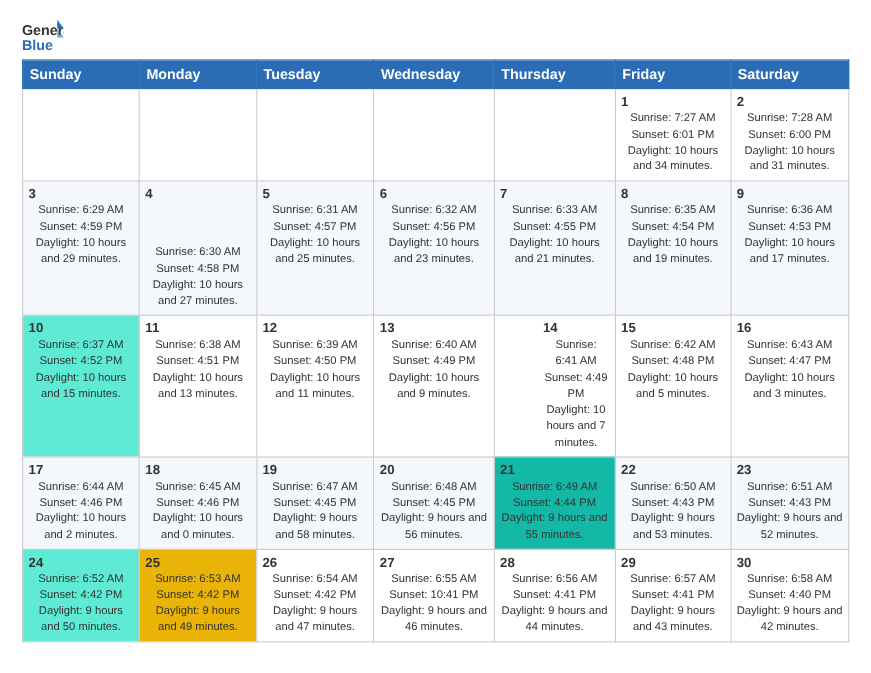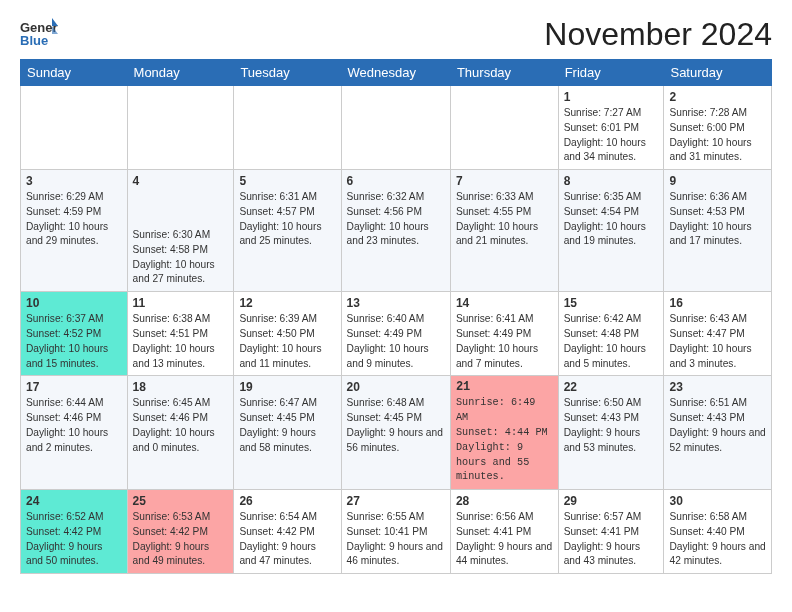--- a/index.html
+++ b/index.html
@@ -36,21 +36,21 @@
     }
     .calendar {
       width: 100%;
       border-collapse: collapse;
       margin-top: 6px;
     }
     .calendar th {
       background: #2a6db5;
       color: #fff;
       font-size: 13px;
-      font-weight: normal;
+      font-weight: bold;
       padding: 5px 6px;
       text-align: left;
       border: 1px solid #2a6db5;
     }
     .calendar td {
       border: 1px solid #ccc;
       vertical-align: top;
       padding: 4px 5px;
       font-size: 10.5px;
       color: #333;
@@ -67,41 +67,41 @@
     .day-num {
       font-size: 12px;
       font-weight: bold;
       display: block;
       margin-bottom: 2px;
     }
     .cell-content {
       font-size: 10.2px;
       line-height: 1.45;
       color: #333;
+      text-align: center;
     }
     .empty-cell {
       background: #fff !important;
     }
   </style>
 </head>
 <body>
 
 <div class="header">
   <div class="logo">
     <div style="display:flex;align-items:center;gap:4px;">
       <svg width="38" height="32" viewBox="0 0 38 32">
         <text x="0" y="16" font-size="13" font-weight="bold" fill="#333" font-family="Arial">General</text>
         <text x="0" y="29" font-size="13" font-weight="bold" fill="#2a6db5" font-family="Arial">Blue</text>
         <polygon points="32,2 38,10 32,10" fill="#2a6db5"></polygon>
         <polygon points="32,10 38,18 32,18" fill="#2a6db5" opacity="0.6"></polygon>
       </svg>
     </div>
   </div>
   <div class="title-block">
-    <h1>November 2024</h1>
   </div>
 </div>
 
 <table class="calendar">
   <thead>
     <tr>
     <th>Sunday</th>
         <th>Monday</th>
         <th>Tuesday</th>
         <th>Wednesday</th>
@@ -192,21 +192,21 @@
           <div class="cell-content" style="white-space: pre-line;">Sunrise: 6:39 AM
 Sunset: 4:50 PM
 Daylight: 10 hours and 11 minutes.</div>
         </td>
         <td style="background: rgb(255, 255, 255);">
           <span class="day-num">13</span>
           <div class="cell-content" style="white-space: pre-line;">Sunrise: 6:40 AM
 Sunset: 4:49 PM
 Daylight: 10 hours and 9 minutes.</div>
         </td>
-        <td style="background: rgb(255, 255, 255);">
+        <td style="background: rgb(255, 255, 255); padding-left: 44px;">
           <span class="day-num">14</span>
           <div class="cell-content" style="white-space: pre-line;">Sunrise: 6:41 AM
 Sunset: 4:49 PM
 Daylight: 10 hours and 7 minutes.</div>
         </td>
         <td style="background: rgb(255, 255, 255);">
           <span class="day-num">15</span>
           <div class="cell-content" style="white-space: pre-line;">Sunrise: 6:42 AM
 Sunset: 4:48 PM
 Daylight: 10 hours and 5 minutes.</div>
@@ -236,21 +236,21 @@
           <div class="cell-content" style="white-space: pre-line;">Sunrise: 6:47 AM
 Sunset: 4:45 PM
 Daylight: 9 hours and 58 minutes.</div>
         </td>
         <td style="background: rgb(244, 247, 251);">
           <span class="day-num">20</span>
           <div class="cell-content" style="white-space: pre-line;">Sunrise: 6:48 AM
 Sunset: 4:45 PM
 Daylight: 9 hours and 56 minutes.</div>
         </td>
-        <td style="background: #fca5a5; font-family: Liberation Mono, monospace;">
+        <td style="background: #14b8a6;">
           <span class="day-num">21</span>
           <div class="cell-content" style="white-space: pre-line;">Sunrise: 6:49 AM
 Sunset: 4:44 PM
 Daylight: 9 hours and 55 minutes.</div>
         </td>
         <td style="background: rgb(244, 247, 251);">
           <span class="day-num">22</span>
           <div class="cell-content" style="white-space: pre-line;">Sunrise: 6:50 AM
 Sunset: 4:43 PM
 Daylight: 9 hours and 53 minutes.</div>
@@ -262,21 +262,21 @@
 Daylight: 9 hours and 52 minutes.</div>
         </td>
       </tr>
       <tr>
         <td style="background: #5eead4;">
           <span class="day-num">24</span>
           <div class="cell-content" style="white-space: pre-line;">Sunrise: 6:52 AM
 Sunset: 4:42 PM
 Daylight: 9 hours and 50 minutes.</div>
         </td>
-        <td style="background: #fca5a5;">
+        <td style="background: #eab308;">
           <span class="day-num">25</span>
           <div class="cell-content" style="white-space: pre-line;">Sunrise: 6:53 AM
 Sunset: 4:42 PM
 Daylight: 9 hours and 49 minutes.</div>
         </td>
         <td style="background: rgb(255, 255, 255);">
           <span class="day-num">26</span>
           <div class="cell-content" style="white-space: pre-line;">Sunrise: 6:54 AM
 Sunset: 4:42 PM
 Daylight: 9 hours and 47 minutes.</div>

